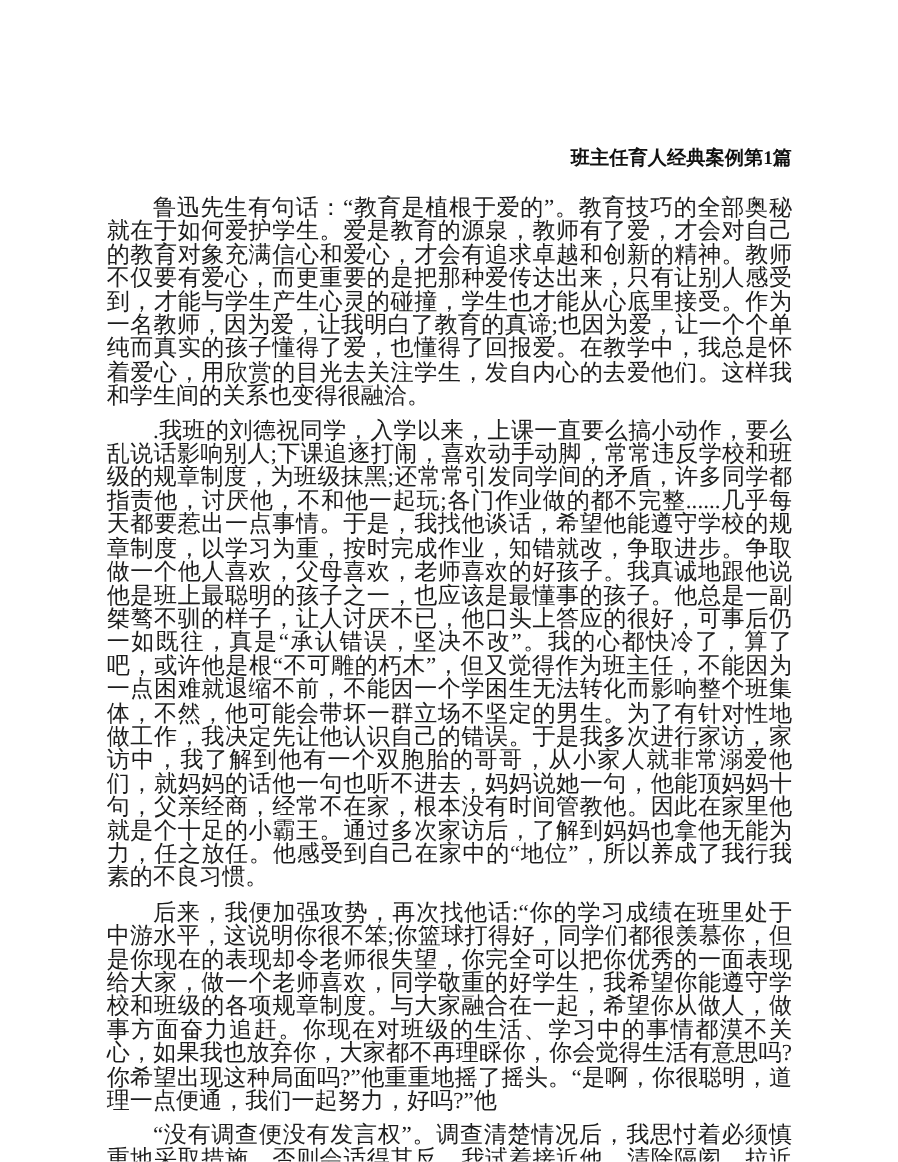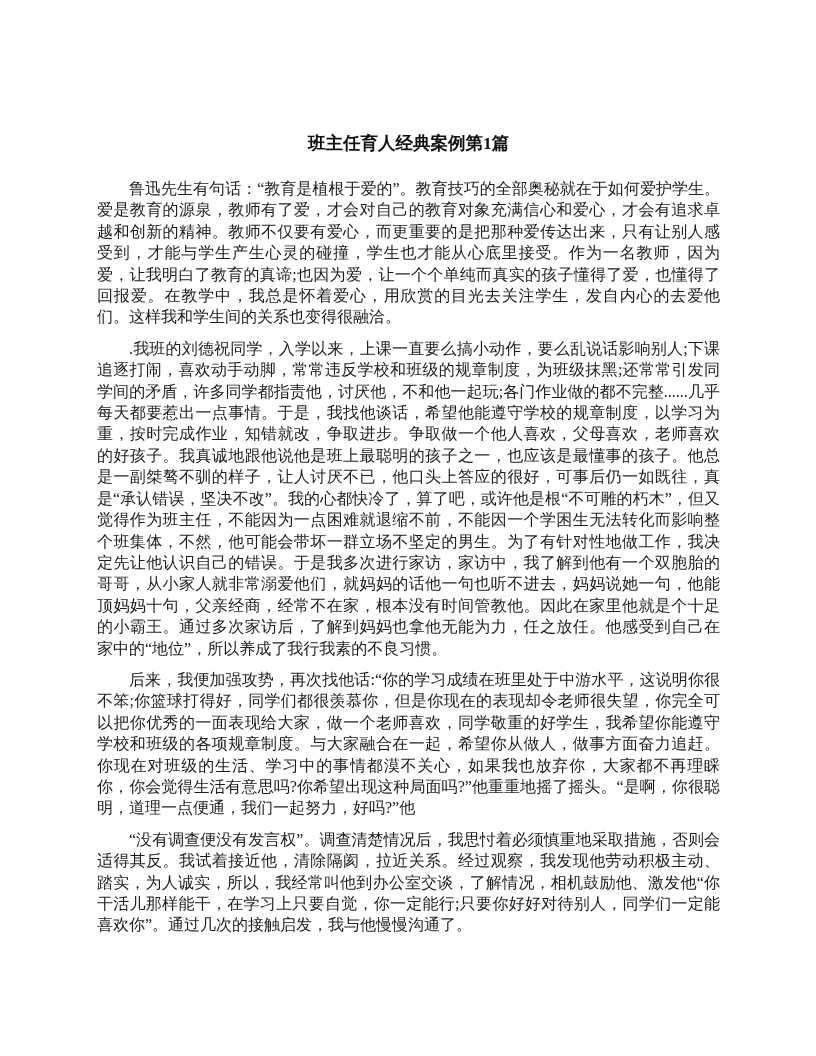--- a/index.html
+++ b/index.html
@@ -21,25 +21,25 @@
     padding: 132px 96px 0 97px;
     background: #ffffff;
   }
   .doc-title {
     margin: 0 0 23px 0;
     font-family: "Liberation Serif", "DejaVu Serif", serif;
     font-weight: bold;
     font-size: 17.5px;
     line-height: 23px;
     color: #111111;
-    text-align: center;
+    text-align: right;
   }
   .para {
     margin: 0 0 10px 0;
-    font-size: 16px;
+    font-size: 21px;
     line-height: 21.4px;
     text-align: justify;
     text-indent: 2em;
     color: #1c1c1c;
     word-break: break-all;
   }
 </style>
 </head>
 <body>
 

